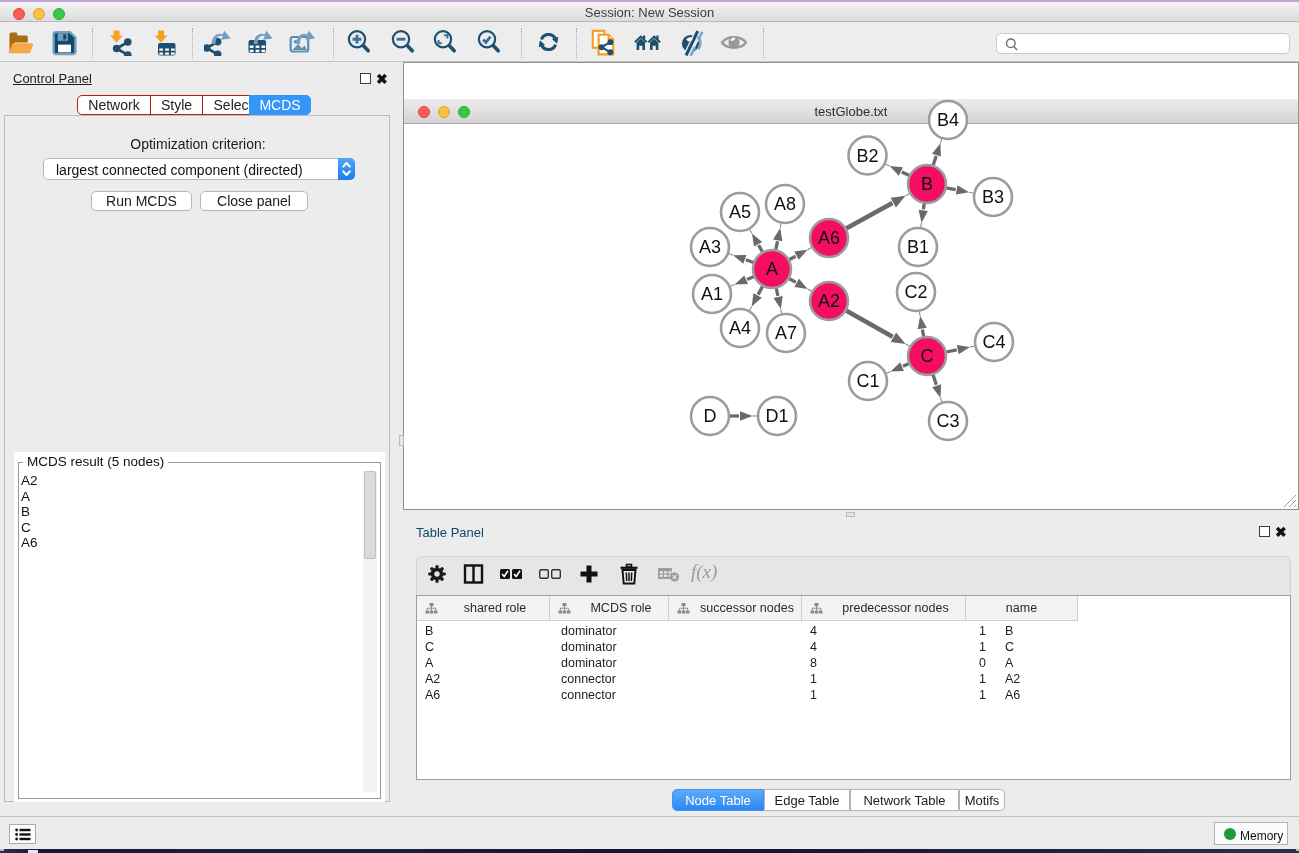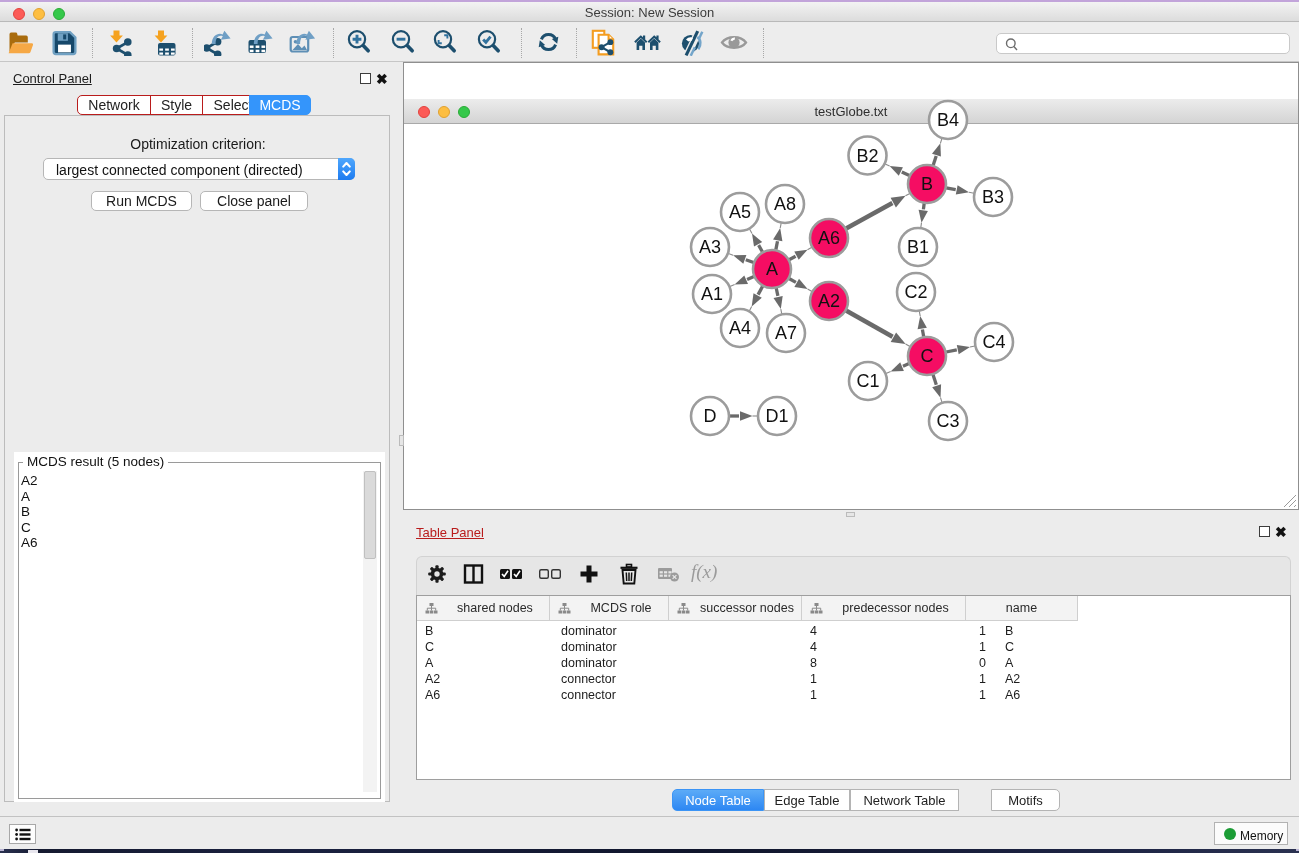--- a/index.html
+++ b/index.html
@@ -47,21 +47,21 @@
  background:#f3f3f3;}
 #mcds-sb .th{position:absolute;left:1px;right:1px;top:0;height:88px;
  background:#dadada;border:1px solid #c0c0c0;border-radius:2px;}
 #nw{left:403px;top:62px;width:896px;height:448px;background:#fff;
  border:1px solid #8f8f8f;}
 #nw-tb{position:absolute;left:0;top:0;right:0;height:25px;
  background:linear-gradient(#ececec,#d4d4d4);border-bottom:1px solid #a9a9a9;margin-top:36px;}
 #nw-tb .t{position:absolute;left:0;right:0;top:5px;text-align:center;
  font-size:13px;color:#2e2e2e;}
 .knob{position:absolute;background:#e6e6e6;border:1px solid #bbb;}
-#tp-title{left:416px;top:525px;font-size:13px;color:#b91c1c;text-decoration:underline;}
+#tp-title{left:416px;top:525px;font-size:13px;color:#0c4a6e;}
 #tp-tools{left:416px;top:556px;width:875px;height:39px;background:#e6e6e6;
  border:1px solid #d2d2d2;border-radius:6px 6px 0 0;border-bottom:none;}
 #tbl{left:416px;top:595px;width:875px;height:185px;background:#fff;
  border:1px solid #9e9e9e;}
 #tbl-head{position:absolute;left:0;top:0;width:661px;height:25px;
  background:#f3f3f3;border-bottom:1px solid #cfcfcf;}
 .hcell{position:absolute;top:0;height:25px;border-right:1px solid #cfcfcf;}
 .hlabel{position:absolute;top:5px;left:24px;right:0;text-align:center;
  font-size:12.5px;color:#2a2a2a;}
 .cell{position:absolute;font-size:12.5px;color:#1d1d1d;height:16px;}
@@ -404,21 +404,21 @@
         <rect x="7" y="12.6" width="3.2" height="2.2" fill="#e6e6e6"></rect>
         <rect x="11.4" y="12.6" width="3.2" height="2.2" fill="#e6e6e6"></rect>
         <circle cx="17.5" cy="15" r="4.5" fill="#9b9b9b"></circle>
         <path d="M15.6 13.1 l3.8 3.8 M19.4 13.1 l-3.8 3.8" stroke="#e6e6e6" stroke-width="1.3"></path>
       </svg>
       <div class="abs" style="left:274px;top:4px;width:40px;font-family:'Liberation Serif',serif;font-style:italic;font-size:19px;color:#9b9b9b;">f(x)</div>
     </div>
 <div class="abs" id="tbl">
  <div id="tbl-head">
   <div class="hcell" style="left:0;width:133px;">
-          <div class="hlabel">shared nodes</div>
+          <div class="hlabel">shared role</div>
         </div>
   <div class="hcell" style="left:133px;width:119px;">
           <div class="hlabel">MCDS role</div>
         </div>
   <div class="hcell" style="left:252px;width:133px;">
           <div class="hlabel">successor nodes</div>
         </div>
   <div class="hcell" style="left:385px;width:164px;">
           <div class="hlabel">predecessor nodes</div>
         </div>
@@ -476,21 +476,21 @@
       <div class="cell" style="left:588px;top:76px;">A2</div>
       <div class="cell" style="left:8px;top:92px;">A6</div>
       <div class="cell" style="left:144px;top:92px;">connector</div>
       <div class="cell" style="left:252px;top:92px;width:148px;text-align:right;">1</div>
       <div class="cell" style="left:385px;top:92px;width:184px;text-align:right;">1</div>
       <div class="cell" style="left:588px;top:92px;">A6</div>
 </div>
 <div class="btab" id="bt-node" style="left:672px;width:92px;border-radius:5px 0 0 5px;">Node Table</div>
 <div class="btab" style="left:764px;width:86px;">Edge Table</div>
 <div class="btab" style="left:850px;width:109px;text-align:center;">Network Table</div>
-<div class="btab" style="left:959px;width:69px;border-radius:0 5px 5px 0;margin-left:32px;">Motifs</div>
+<div class="btab" style="left:959px;width:46px;border-radius:0 5px 5px 0;">Motifs</div>
 <div class="abs" id="status"></div>
 <div class="abs" id="sb-btn">
       <svg class="abs" style="left:5px;top:3px;" width="16" height="13" viewBox="0 0 16 13">
         <circle cx="1.6" cy="2" r="1.4" fill="#111"></circle>
         <rect x="4.5" y="0.8" width="11" height="2.4" fill="#111"></rect>
         <circle cx="1.6" cy="6.5" r="1.4" fill="#111"></circle>
         <rect x="4.5" y="5.3" width="11" height="2.4" fill="#111"></rect>
         <circle cx="1.6" cy="11" r="1.4" fill="#111"></circle>
         <rect x="4.5" y="9.8" width="11" height="2.4" fill="#111"></rect>
       </svg>

